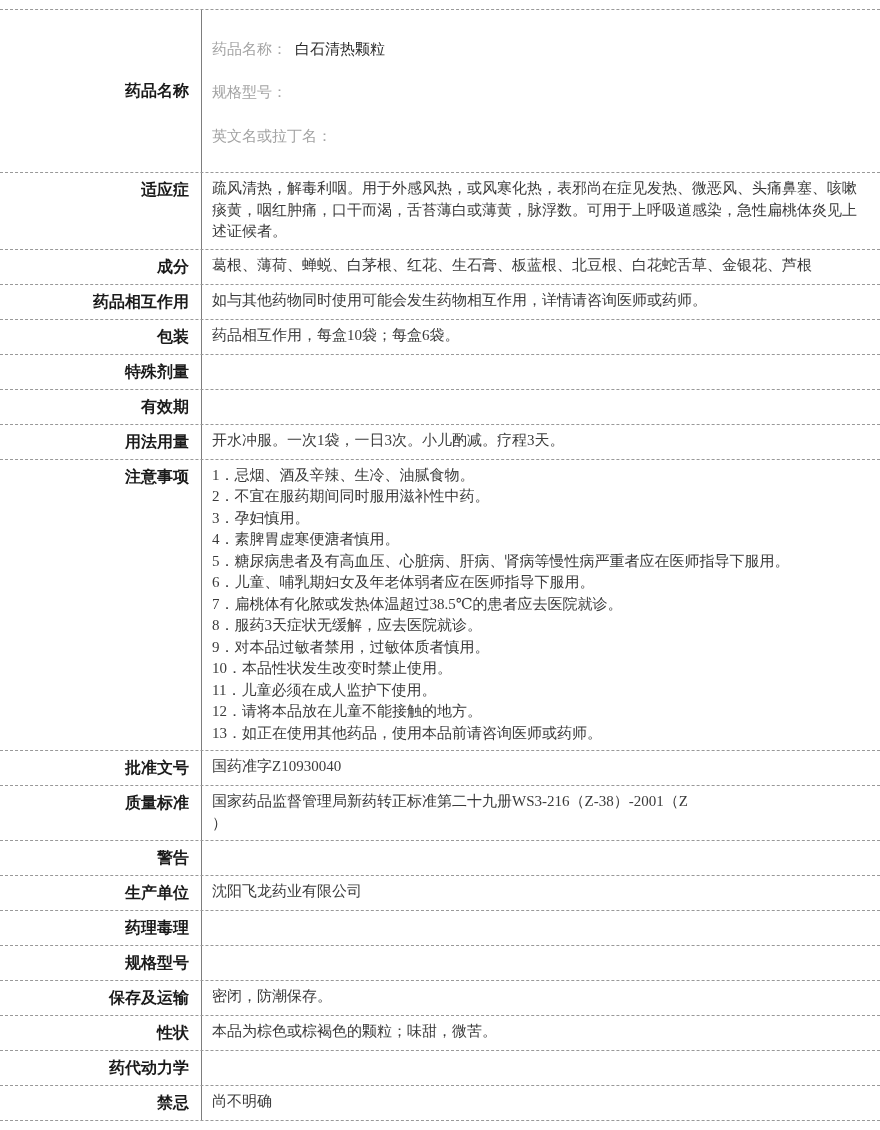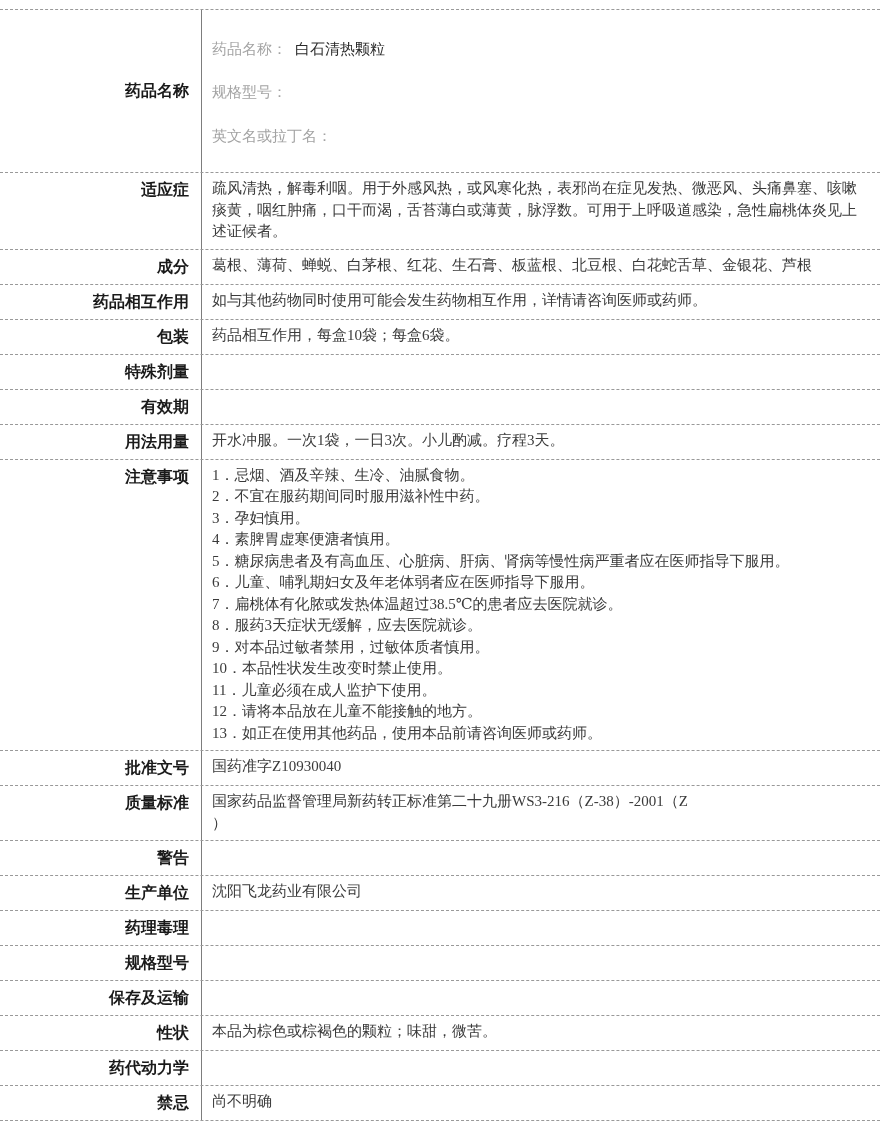--- a/index.html
+++ b/index.html
@@ -157,20 +157,21 @@
       <div class="content-cell"></div>
     </div>
 
     <div class="row">
       <div class="label-cell">规格型号</div>
     </div>
 
 
     <div class="row">
       <div class="label-cell">保存及运输</div>
+      <div class="content-cell">密闭，防潮保存。</div>
     </div>
 
     <div class="row">
       <div class="label-cell">性状</div>
       <div class="content-cell">本品为棕色或棕褐色的颗粒；味甜，微苦。</div>
     </div>
 
     <div class="row">
       <div class="label-cell">药代动力学</div>
       <div class="content-cell"></div>

